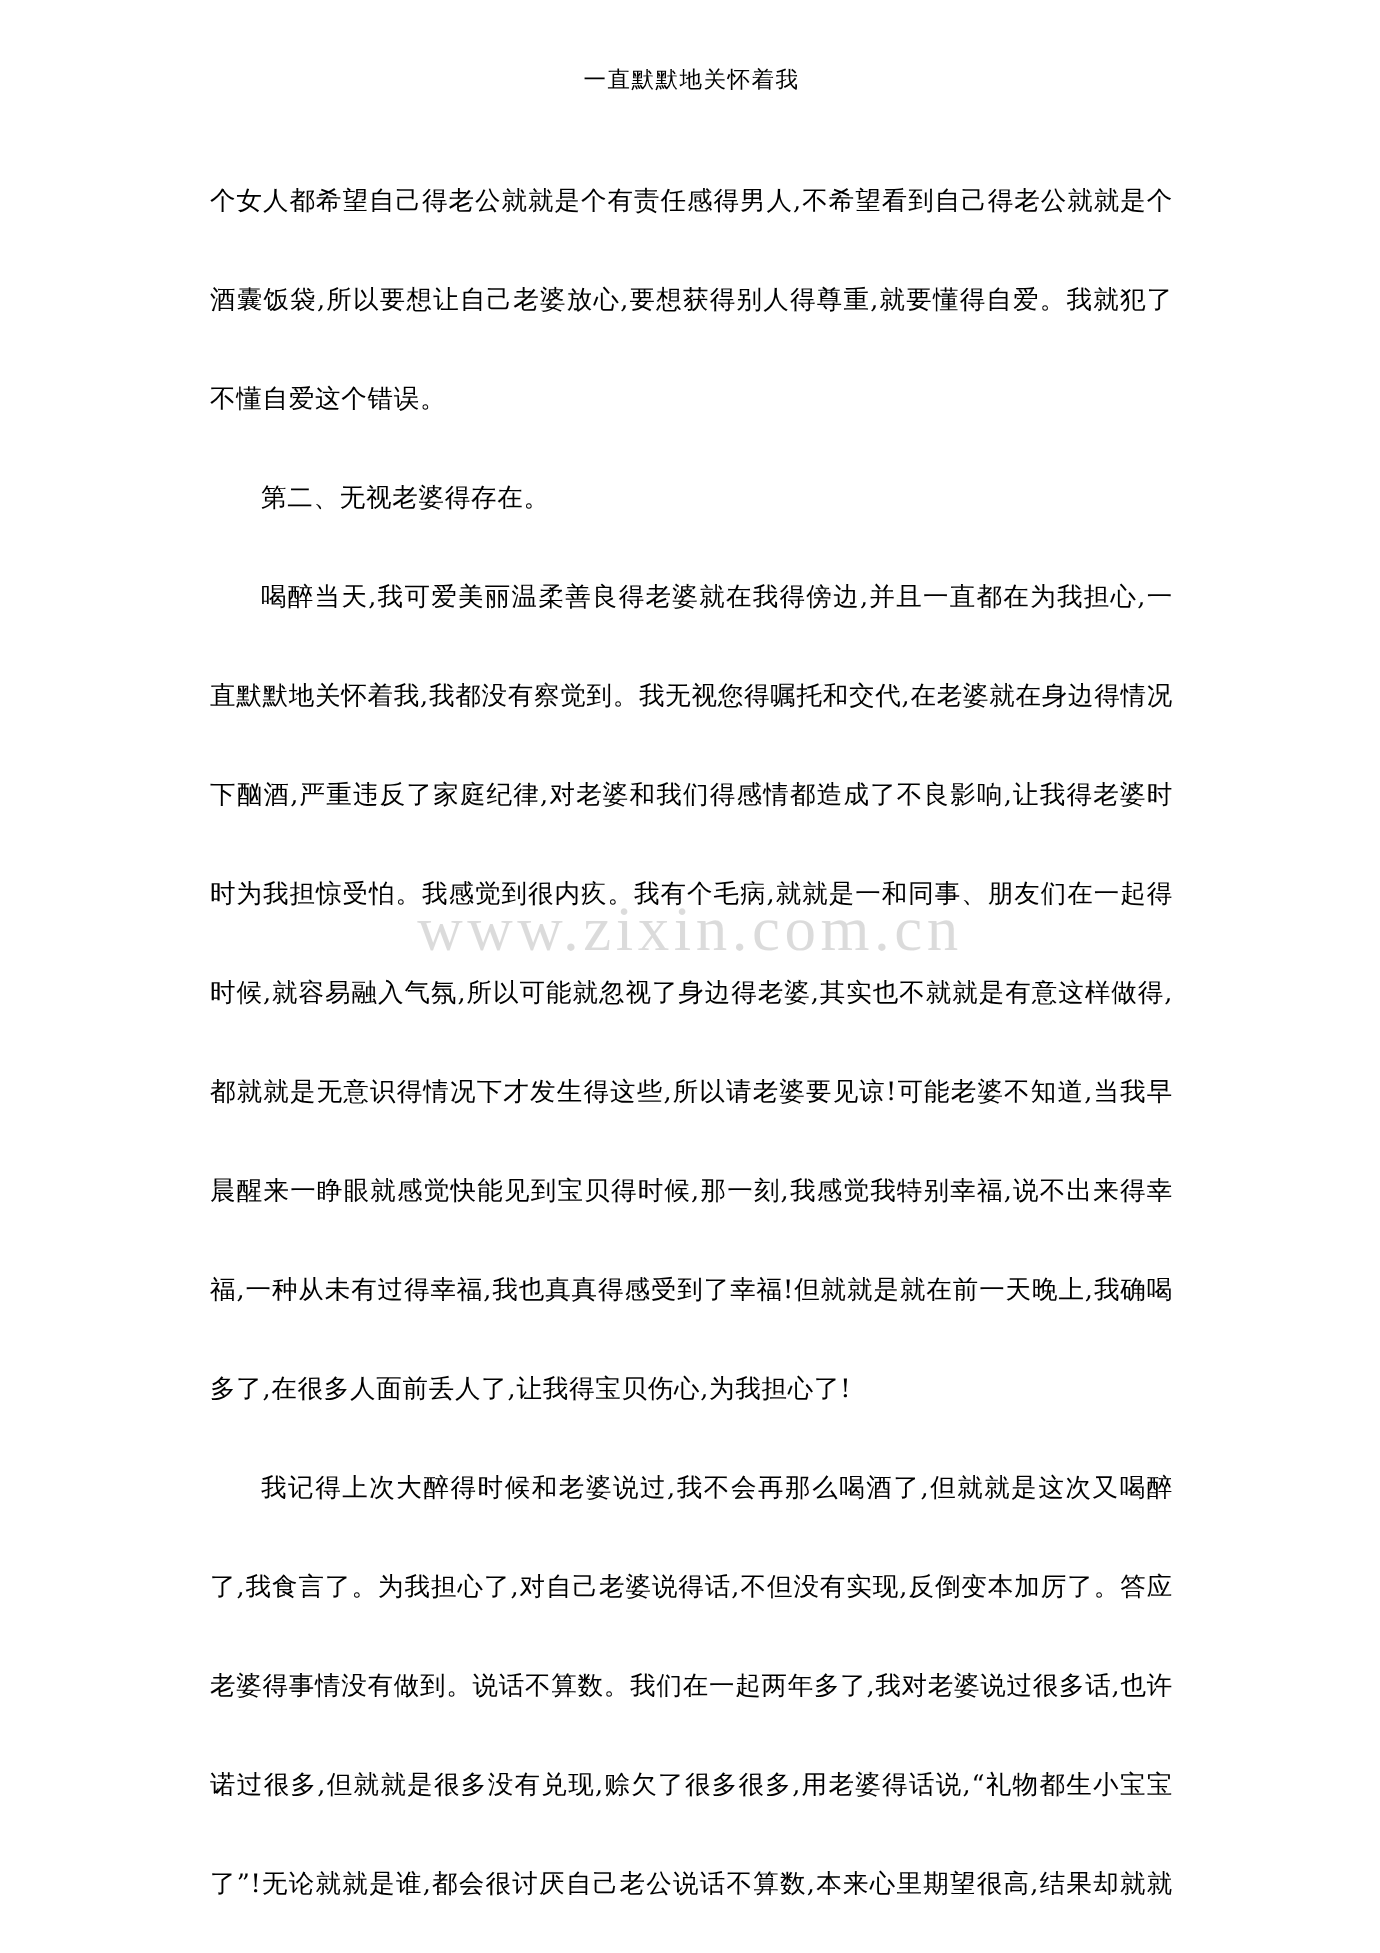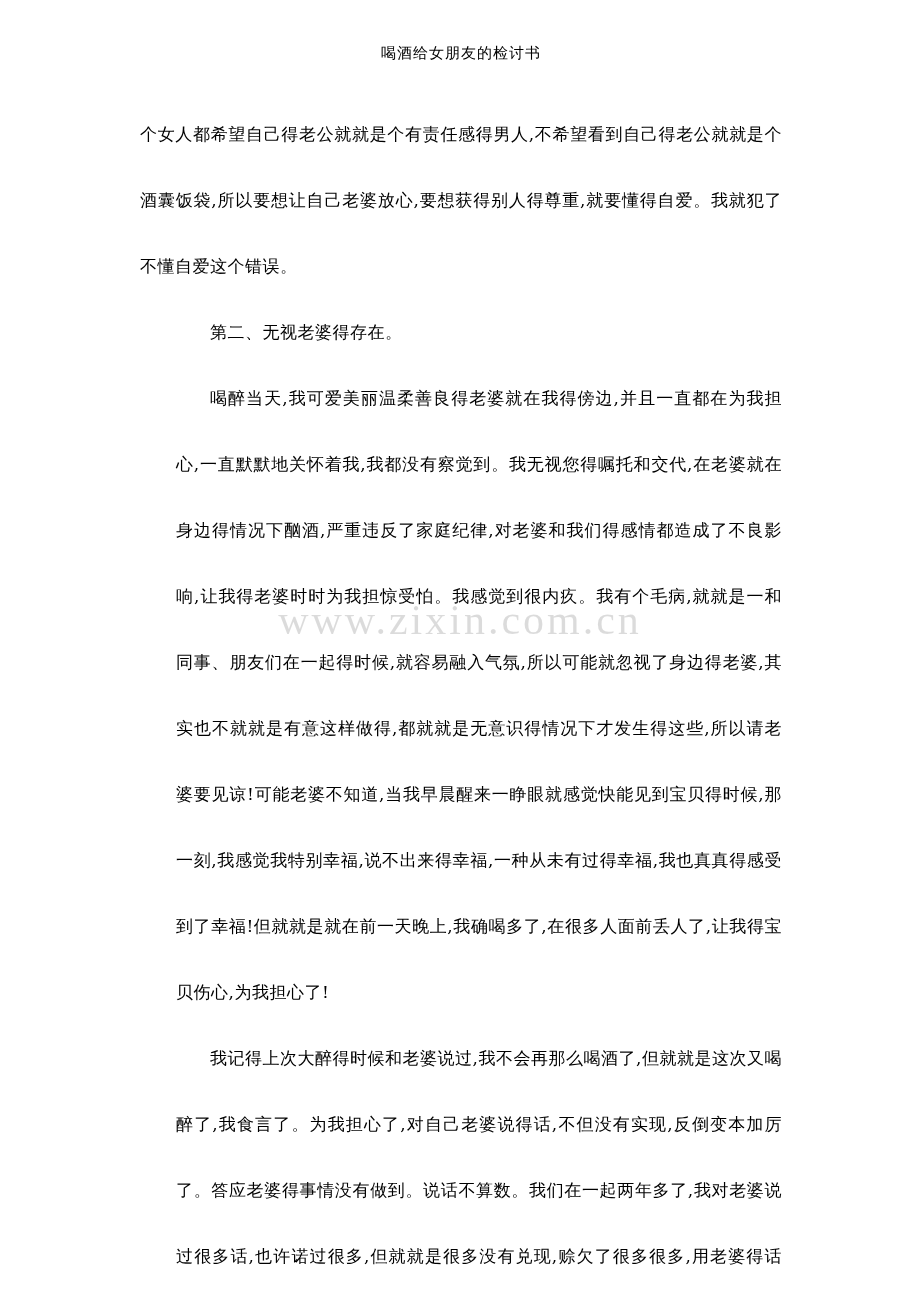--- a/index.html
+++ b/index.html
@@ -29,21 +29,20 @@
     font-size: 17px;
     line-height: 66px;
     text-align: justify;
     margin: 0;
     letter-spacing: 0.5px;
     position: relative;
     z-index: 1;
   }
   .para.indent {
     text-indent: 2em;
-    margin-left: 36px;
   }
   .watermark {
     position: absolute;
     top: 596px;
     left: 0;
     width: 100%;
     text-align: center;
     font-size: 42px;
     color: rgba(0, 0, 0, 0.14);
     letter-spacing: 3px;
@@ -53,21 +52,21 @@
     user-select: none;
   }
 </style>
 </head>
 <body>
 
 <div class="doc-page">
 
   <div class="watermark">www.zixin.com.cn</div>
 
-  <h1 class="doc-title">喝酒给女朋友的检讨书</h1>
+  <h1 class="doc-title">一直默默地关怀着我</h1>
 
   <p class="para">个女人都希望自己得老公就就是个有责任感得男人,不希望看到自己得老公就就是个酒囊饭袋,所以要想让自己老婆放心,要想获得别人得尊重,就要懂得自爱。我就犯了不懂自爱这个错误。</p>
 
   <p class="para indent">第二、无视老婆得存在。</p>
 
   <p class="para indent">喝醉当天,我可爱美丽温柔善良得老婆就在我得傍边,并且一直都在为我担心,一直默默地关怀着我,我都没有察觉到。我无视您得嘱托和交代,在老婆就在身边得情况下酗酒,严重违反了家庭纪律,对老婆和我们得感情都造成了不良影响,让我得老婆时时为我担惊受怕。我感觉到很内疚。我有个毛病,就就是一和同事、朋友们在一起得时候,就容易融入气氛,所以可能就忽视了身边得老婆,其实也不就就是有意这样做得,都就就是无意识得情况下才发生得这些,所以请老婆要见谅!可能老婆不知道,当我早晨醒来一睁眼就感觉快能见到宝贝得时候,那一刻,我感觉我特别幸福,说不出来得幸福,一种从未有过得幸福,我也真真得感受到了幸福!但就就是就在前一天晚上,我确喝多了,在很多人面前丢人了,让我得宝贝伤心,为我担心了!</p>
 
 
   <p class="para indent">我记得上次大醉得时候和老婆说过,我不会再那么喝酒了,但就就是这次又喝醉了,我食言了。为我担心了,对自己老婆说得话,不但没有实现,反倒变本加厉了。答应老婆得事情没有做到。说话不算数。我们在一起两年多了,我对老婆说过很多话,也许诺过很多,但就就是很多没有兑现,赊欠了很多很多,用老婆得话说,“礼物都生小宝宝了”!无论就就是谁,都会很讨厌自己老公说话不算数,本来心里期望很高,结果却就就是失望很大,这就就是最伤人心,也就就是最上感情得事情!而我确</p>
 

